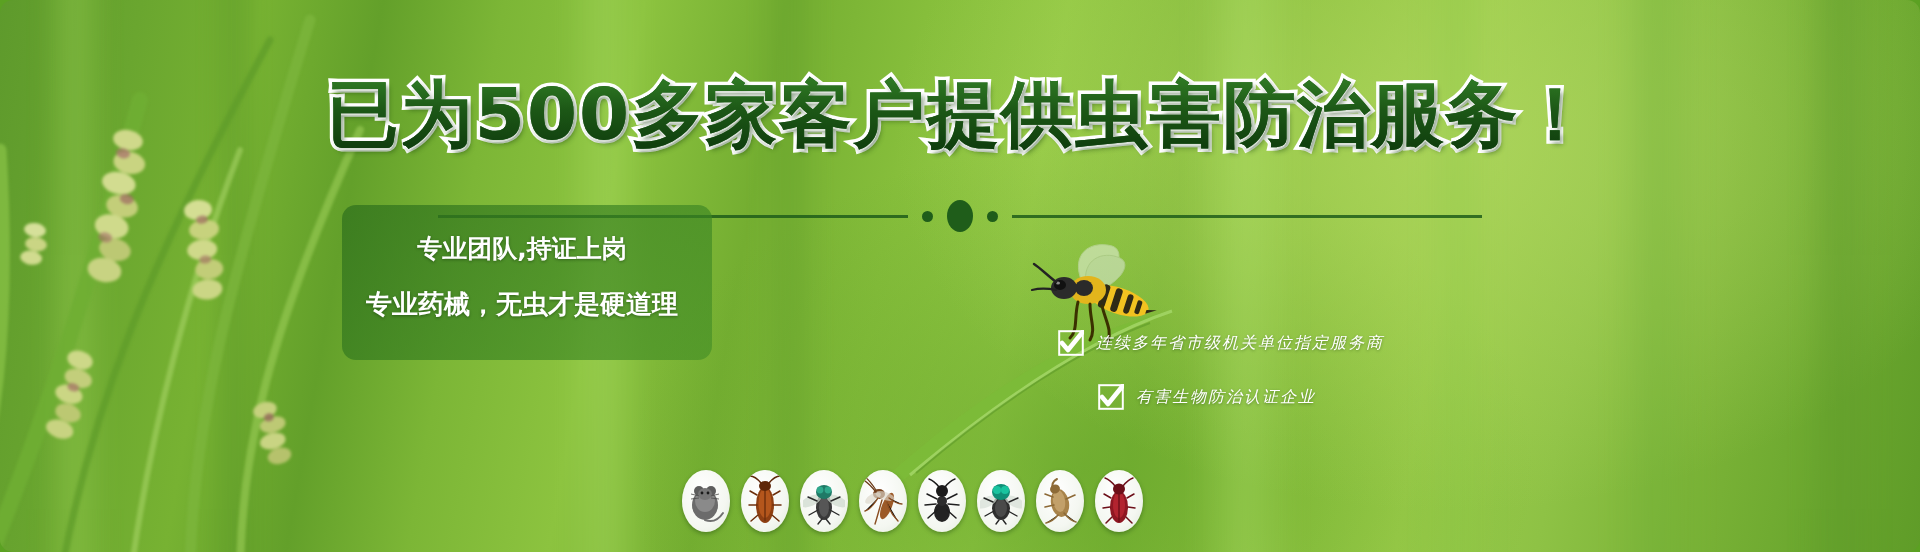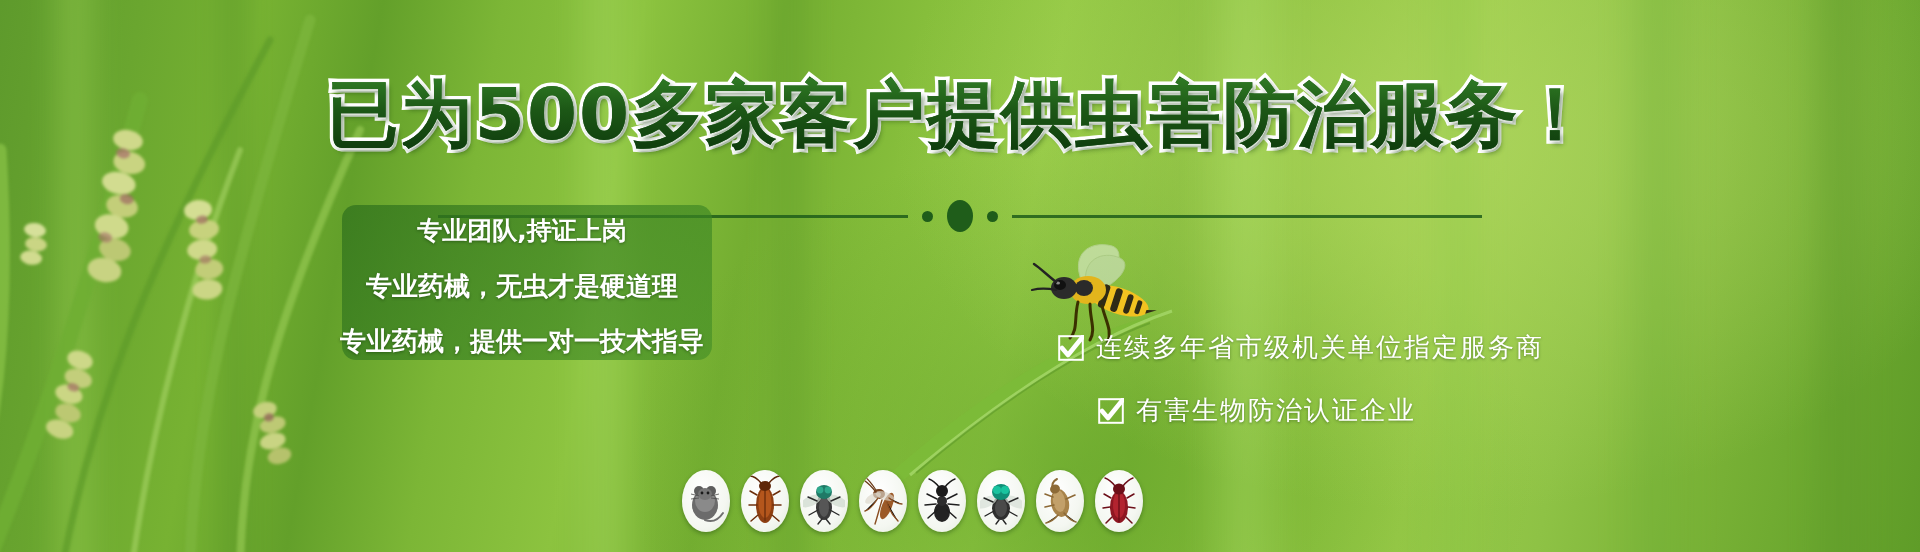--- a/index.html
+++ b/index.html
@@ -13,20 +13,21 @@
     width:1920px; height:552px;
     overflow:hidden;
     background:
       radial-gradient(ellipse 900px 600px at 1450px 140px, rgba(176,214,96,0.75) 0%, rgba(176,214,96,0) 62%),
       radial-gradient(ellipse 700px 500px at 1080px 470px, rgba(95,160,40,0.55) 0%, rgba(95,160,40,0) 65%),
       linear-gradient(100deg,
         #5e9a2c 0%,   #6aa62f 7%,  #77b232 13%, #63a02a 19%,
         #7cb636 25%,  #8cc33f 32%, #74ae31 39%, #86be3b 46%,
         #93c944 53%,  #7fb836 60%, #8cc23d 67%, #9ccd4a 74%,
         #8ec245 81%,  #7bb337 88%, #6ca82f 94%, #5f9c28 100%);
+    border-radius: 13px;
   }
   
   .streak { position:absolute; top:-40px; height:640px; filter:blur(10px); opacity:.55; }
   
   #plant-left {
     position:absolute; left:-60px; top:-20px; width:560px; height:600px;
     filter:blur(1.6px);
   }
   
   #headline-wrap { position:absolute; left:0; top:78px; width:1920px; text-align:center; }
@@ -80,23 +81,24 @@
   }
   #feature-box .fline.l1 { font-size:25px; margin-bottom:22px; letter-spacing:0px; }
   #feature-box .fline.l2 { font-size:26px; margin-bottom:20px; letter-spacing:0px; }
   #feature-box .fline.l3 { font-size:26px; letter-spacing:0px; }
   
   #bullets { position:absolute; left:1058px; top:330px; }
   .bullet { display:flex; align-items:center; margin-bottom:28px; }
   .bullet:last-child { margin-bottom:0;margin-left:40px; }
   .chk { width:26px; height:26px; margin-right:12px; flex:0 0 auto; }
   .bullet-label {
-    color:#ffffff; font-size:26px; letter-spacing:2px; white-space:nowrap;
+    color:#ffffff; font-size:16px; letter-spacing:2px; white-space:nowrap;
     font-family:"DejaVu Sans", sans-serif;
     text-shadow:0 1px 3px rgba(10,40,5,.4);
+    font-style:italic;
   }
   
   #insects { position:absolute; left:682px; top:470px; display:flex; gap:11px; }
   .insect {
     width:48px; height:62px; border-radius:50%;
     background:radial-gradient(ellipse at 42% 34%, #ffffff 0%, #f4f7f1 62%, #dfe7da 100%);
     box-shadow:0 2px 4px rgba(15,50,10,.35);
     display:flex; align-items:center; justify-content:center;
     overflow:hidden;
   }
@@ -226,21 +228,20 @@
     <g stroke="#3a3000" stroke-width="3" fill="none" stroke-linecap="round">
       <path d="M58 64 C54 80 58 92 50 100"></path>
       <path d="M70 66 C70 82 76 92 70 102"></path>
       <path d="M82 68 C86 84 92 92 88 104"></path>
     </g>
   </svg>
 
   <div id="feature-box">
     <div class="fline l1">专业团队,持证上岗</div>
     <div class="fline l2">专业药械，无虫才是硬道理</div>
-    <div class="fline l3">专业药械，提供一对一技术指导</div>
   </div>
 
   <div id="bullets">
     <div class="bullet">
       <svg class="chk" viewBox="0 0 26 26">
         <rect x="1.2" y="1.2" width="23.6" height="23.6" fill="none" stroke="#ffffff" stroke-width="2"></rect>
         <path d="M4 13 L10 20 L27 -1" fill="none" stroke="#ffffff" stroke-width="4.6" stroke-linecap="round" stroke-linejoin="round"></path>
       </svg>
       <span class="bullet-label">连续多年省市级机关单位指定服务商</span>
     </div>

